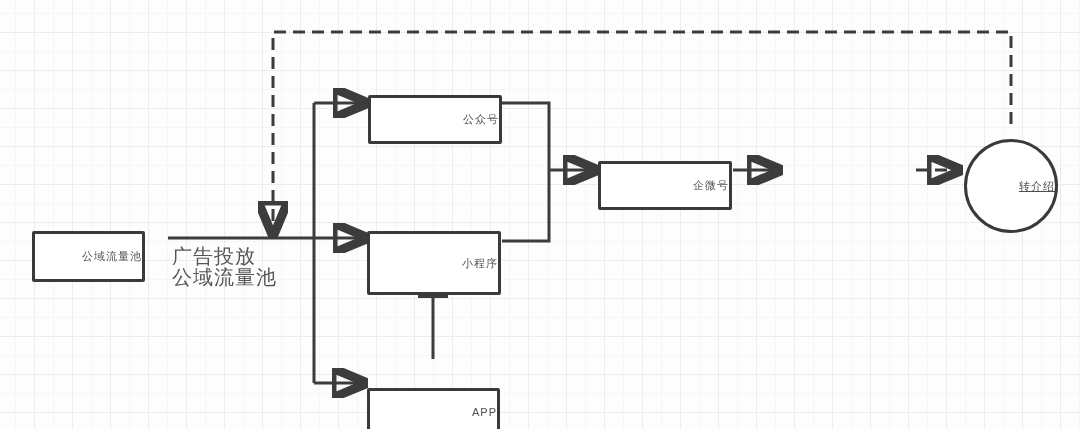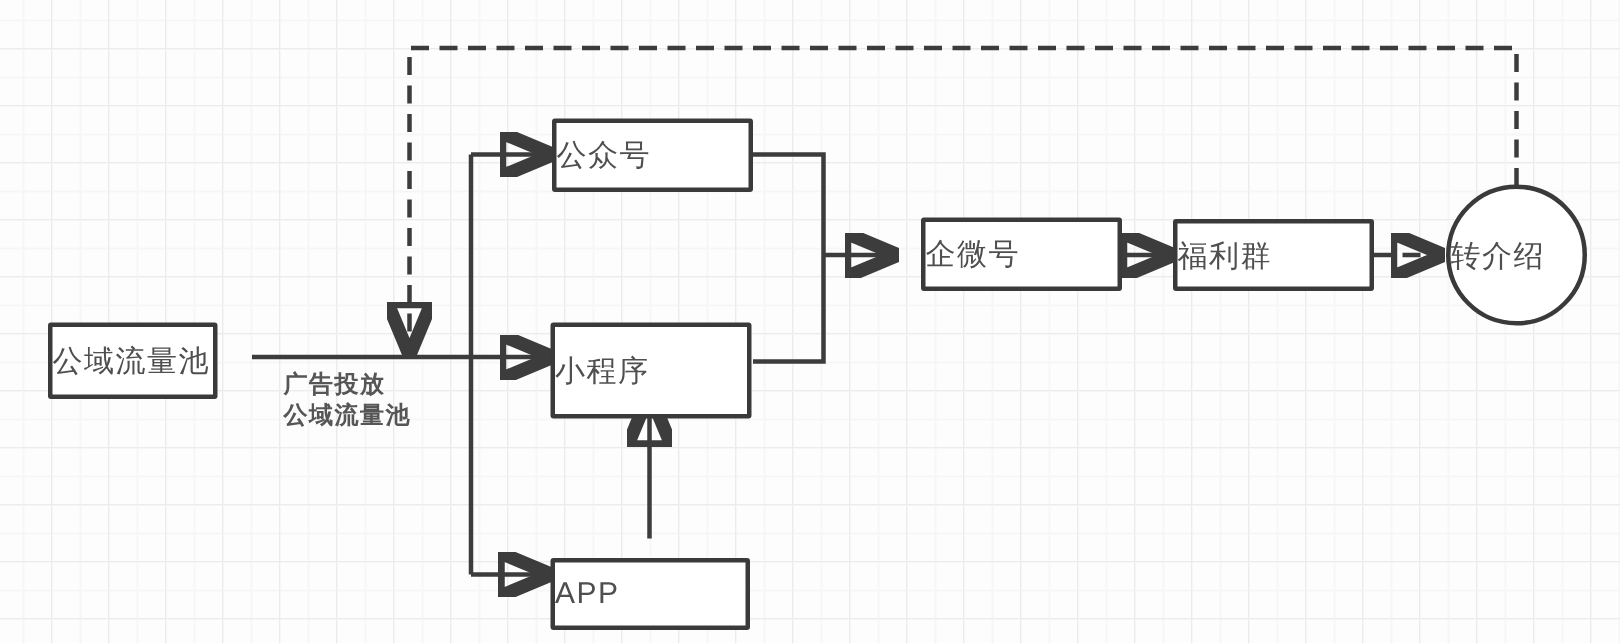--- a/index.html
+++ b/index.html
@@ -33,37 +33,37 @@
   }
   svg.edges path.dashed { stroke-dasharray: 12 7; }
 
   .node {
     position: absolute;
     background: #ffffff;
     border: 3px solid #3a3a3a;
     border-radius: 2px;
     display: flex;
     align-items: center;
-    justify-content: flex-start;
-    font-size: 20px;
+    justify-content: flex-end;
+    font-size: 11px;
     letter-spacing: 1px;
     color: #4f4f4f;
+    margin-top: 16px;
   }
-  .node.circle { border-radius: 50%; }
+  .node.circle { border-radius: 50%; text-decoration: underline; }
 
   .edge-label {
     position: absolute;
-    left: 189px;
+    left: 172px;
     top: 246px;
-    font-size: 16px;
+    font-size: 20px;
     line-height: 21px;
     color: #565656;
     letter-spacing: 1px;
     white-space: nowrap;
-    font-weight: bold;
   }
 </style>
 </head>
 <body>
 
 <div class="canvas">
 
   <svg class="edges" viewBox="0 0 1080 429">
     <defs>
       <marker id="arrow" viewBox="0 0 12 10" refX="10" refY="5" markerWidth="12" markerHeight="10" orient="auto-start-reverse">
@@ -101,27 +101,24 @@
   </div>
 
   <div class="node" style="left:367px; top:215px; width:134px; height:64px;">
     <span>小程序</span>
   </div>
 
   <div class="node" style="left:367px; top:372px; width:133px; height:48px;">
     <span>APP</span>
   </div>
 
-  <div class="node" style="left:614px; top:145px; width:134px; height:49px;">
+  <div class="node" style="left:598px; top:145px; width:134px; height:49px;">
     <span>企微号</span>
   </div>
 
-  <div class="node" style="left:782px; top:146px; width:134px; height:48px;">
-    <span>福利群</span>
-  </div>
 
   <div class="node circle" style="left:964px; top:123px; width:94px; height:94px;">
     <span>转介绍</span>
   </div>
 
   <div class="edge-label">
     <div>广告投放</div>
     <div>公域流量池</div>
   </div>
 

